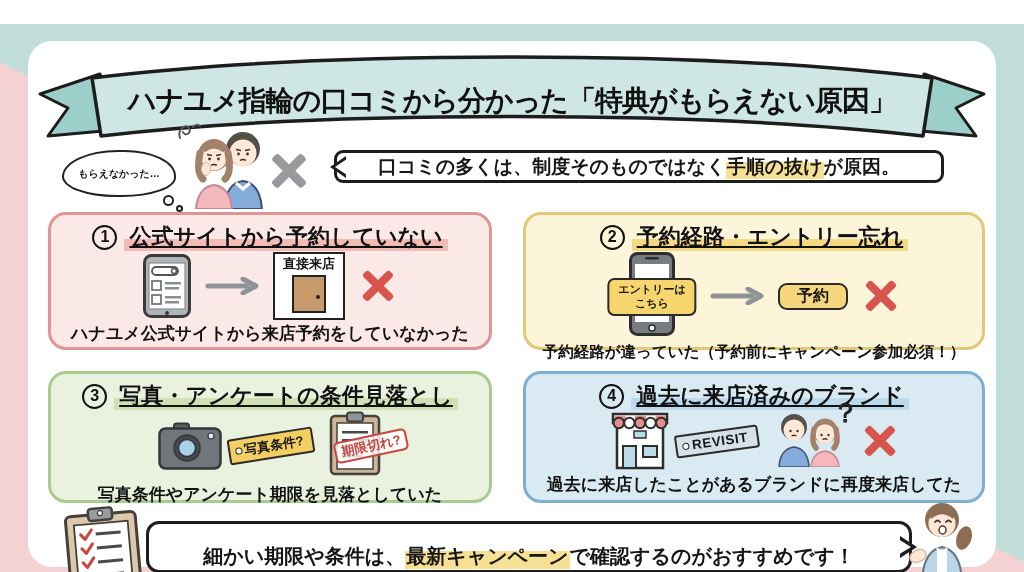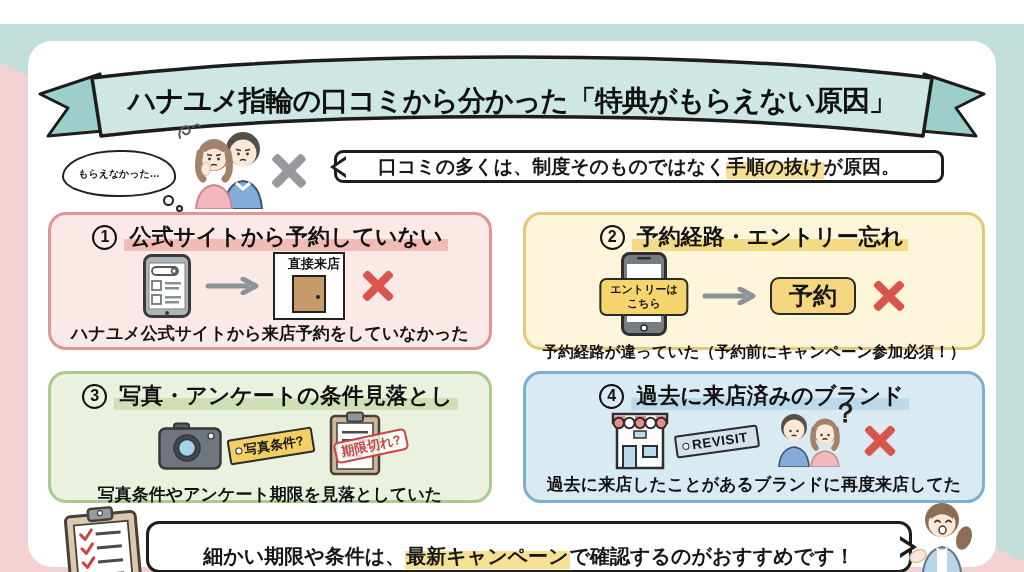--- a/index.html
+++ b/index.html
@@ -45,39 +45,39 @@
   .hl { background:linear-gradient(to bottom,transparent 30%,#f6e093 30%,#f6e093 97%,transparent 97%); padding:0 1px; }
 
   
   .cause { position:absolute; border:3px solid; border-radius:18px; display:flex; flex-direction:column;
            align-items:center; padding:7px 6px 8px; }
   .cause1 { left:48px;  top:188px; width:444px; height:138px; background:#fbe9e7; border-color:#dd9694; --mk:#f2bcb6; }
   .cause2 { left:523px; top:188px; width:462px; height:138px; background:#fdf5d9; border-color:#e2c878; --mk:#f3da83; }
   .cause3 { left:48px;  top:347px; width:444px; height:132px; background:#eaf2df; border-color:#a9cb90; --mk:#cfe0b4; }
   .cause4 { left:523px; top:347px; width:462px; height:132px; background:#daeaf3; border-color:#7fafcf; --mk:#bcdaec; }
   .cause-title { display:flex; align-items:center; gap:7px; font-size:22px; color:#111; }
-  .cause-title .label { background:linear-gradient(to bottom,transparent 58%,var(--mk) 58%,var(--mk) 96%,transparent 96%); padding:0 5px; }
+  .cause-title .label { background:linear-gradient(to bottom,transparent 58%,var(--mk) 58%,var(--mk) 96%,transparent 96%); padding:0 5px;text-decoration:underline; }
   .num { width:25px; height:25px; border:2.5px solid #111; border-radius:50%; display:flex; flex:0 0 auto;
          align-items:center; justify-content:center; font-size:16px; }
   .cause-illus { flex:1; display:flex; align-items:center; justify-content:center; gap:14px; width:100%; }
   .cause-caption { font-size:17px; color:#111; margin-top:2px; }
   .cause2 .cause-caption { font-size:15.5px; }
 
   
   .door-box { width:72px; border:2.5px solid #222; background:#fff; padding:1px 3px 5px; }
-  .door-label { font-size:13px; text-align:right; white-space:nowrap; }
+  .door-label { font-size:13px; text-align:center; white-space:nowrap; }
   .door { width:34px; height:38px; margin:2px auto 0; background:#c79a6b; border:2px solid #222; position:relative; }
   .door::after { content:""; position:absolute; right:4px; top:18px; width:4px; height:4px; border-radius:50%; background:#222; }
 
   
   .phone-wrap { position:relative; width:88px; height:88px; display:flex; justify-content:center; }
   .entry-banner { position:absolute; top:26px; left:50%; transform:translateX(-50%); background:#f6d56e;
                   border:2px solid #2a2a2a; border-radius:7px; padding:3px 9px; text-align:center;
                   font-size:11px; line-height:1.25; white-space:nowrap; }
-  .yoyaku-btn { background:#f6d77f; border:2.5px solid #2a2a2a; border-radius:9px; padding:1px 17px; font-size:24px; }
+  .yoyaku-btn { background:#f6d77f; border:2.5px solid #2a2a2a; border-radius:9px; padding:1px 17px; font-size:16px; }
 
   
   .photo-tag { position:relative; background:#f3cf63; border:2px solid #2a2a2a; border-radius:3px;
                padding:2px 8px 2px 14px; font-size:13px; transform:rotate(-9deg); margin-left:-8px; white-space:nowrap; }
   .photo-tag::before { content:""; position:absolute; left:5px; top:50%; transform:translateY(-50%);
                width:5px; height:5px; border-radius:50%; background:#fff; border:1.5px solid #2a2a2a; }
   .clip-wrap { position:relative; }
   .stamp { position:absolute; left:6px; top:24px; transform:rotate(-12deg); background:rgba(255,255,255,.8);
            border:2.5px solid #c8463f; color:#c8463f; border-radius:5px; padding:0 5px; font-size:13px; white-space:nowrap; }
 

